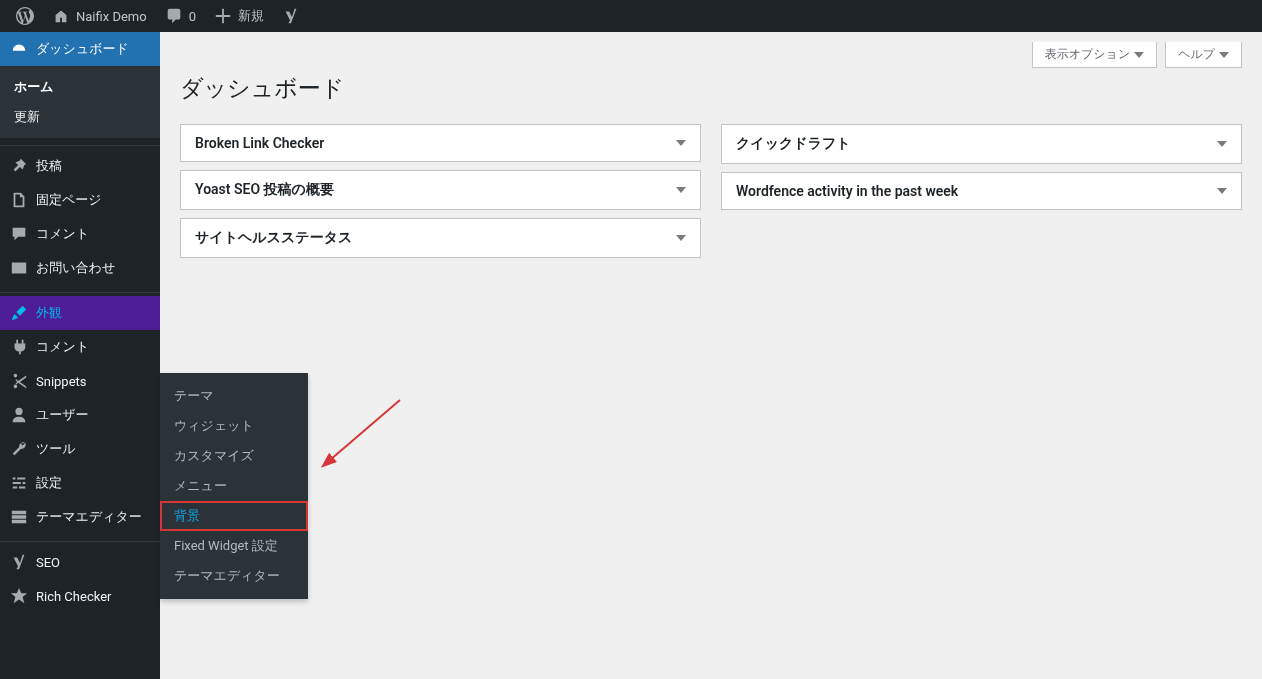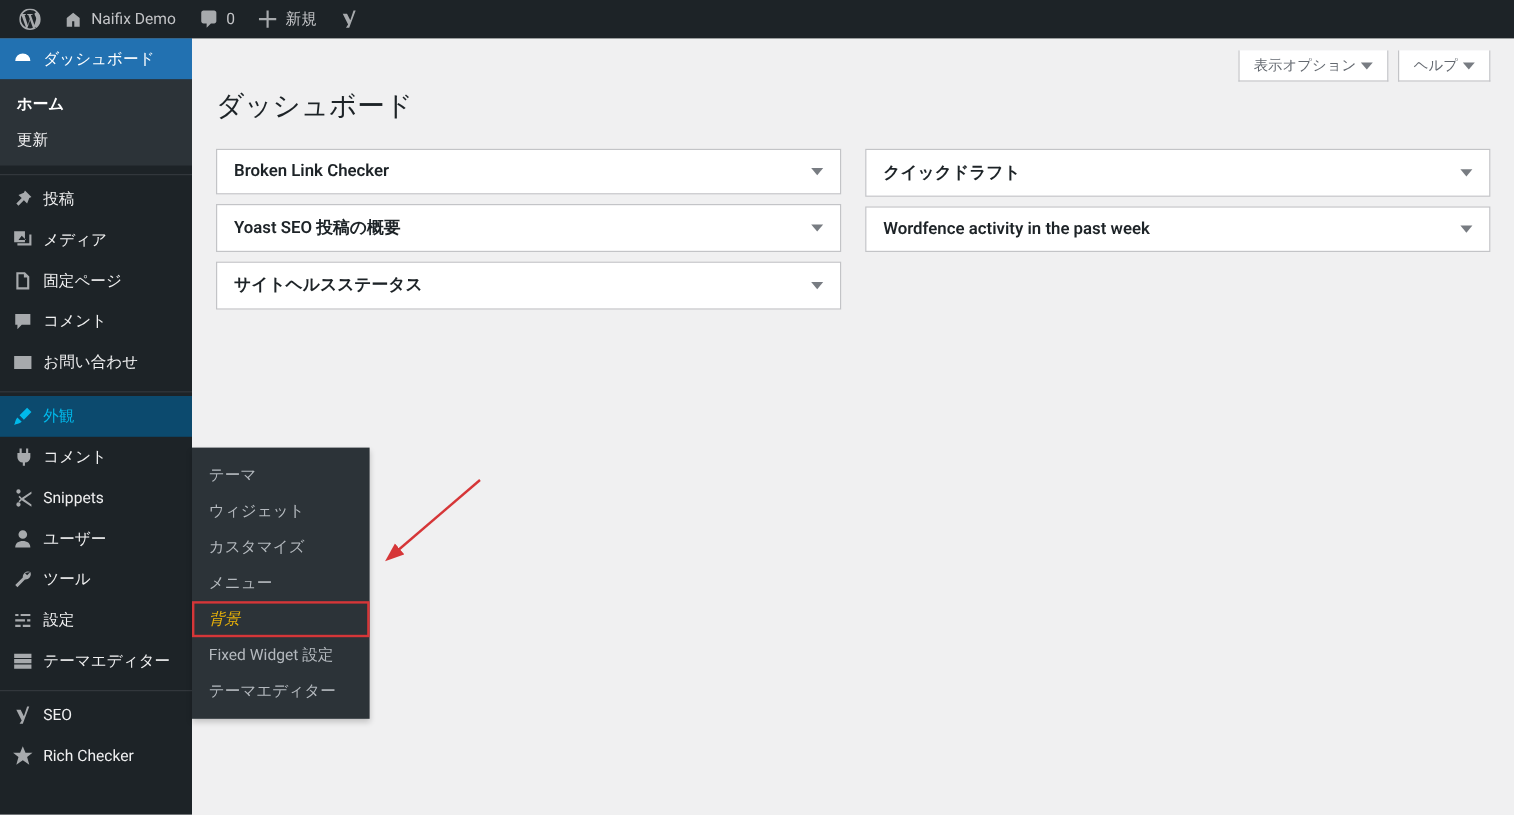--- a/index.html
+++ b/index.html
@@ -10,32 +10,32 @@
   .adminbar-item { display: flex; align-items: center; gap: 6px; padding: 0 8px; height: 32px; cursor: pointer; }
   .ab-icon { width: 18px; height: 18px; display: flex; align-items: center; justify-content: center; fill: #a7aaad; }
   .ab-avatar { width: 18px; height: 18px; background: #c3c4c7; }
   
   .wrap { display: flex; min-height: calc(100vh - 32px); }
   
   .sidebar { width: 160px; background: #1d2327; color: #fff; }
   .menu-item { display: flex; align-items: center; gap: 8px; padding: 8px 10px; cursor: pointer; color: #f0f0f1; position: relative; }
   .menu-item.current { background: #2271b1; color: #fff; font-weight: 400; }
   .menu-item.current::after { content: ""; position: absolute; right: -8px; top: 50%; transform: translateY(-50%); border: 8px solid transparent; border-right-color: #f0f0f1; }
-  .menu-item.open { color: #00b9eb; background: #0c4a6e; }
+  .menu-item.open { color: #00b9eb; background: #4c1d95; }
   .menu-icon { width: 18px; height: 18px; fill: #a7aaad; flex-shrink: 0; }
   .menu-item.current .menu-icon { fill: #fff; }
   .menu-item.open .menu-icon { fill: #00b9eb; }
   .submenu-inline { background: #2c3338; padding: 6px 0; }
   .submenu-inline a { display: block; padding: 6px 14px; color: #f0f0f1; text-decoration: none; cursor: pointer; }
   .submenu-inline a.current { color: #fff; font-weight: 600; }
   .separator { height: 5px; border-bottom: 1px solid #32373c; margin: 3px 0; }
   
   .flyout { position: absolute; left: 160px; top: 373px; width: 148px; background: #2c3338; color: #c3c4c7; padding: 8px 0; box-shadow: 0 3px 5px rgba(0,0,0,0.2); }
   .flyout a { display: block; padding: 6px 14px; color: #b4b9be; text-decoration: none; cursor: pointer; }
-  .flyout a.highlighted { color: #eab308; outline: 2px solid #d63638; outline-offset: -2px; font-style: italic; }
+  .flyout a.highlighted { color: #0ea5e9; outline: 2px solid #d63638; outline-offset: -2px; }
   
   .arrow-annotation { position: absolute; left: 320px; top: 395px; pointer-events: none; }
   
   .content { flex: 1; padding: 10px 20px 20px 20px; position: relative; }
   .screen-meta { display: flex; gap: 8px; justify-content: flex-end; margin-bottom: 0; }
   .screen-btn { background: #fff; border: 1px solid #c3c4c7; border-top: none; padding: 4px 12px; font-size: 12px; cursor: pointer; color: #646970; display: flex; align-items: center; gap: 4px; }
   .page-title { font-size: 23px; font-weight: 400; color: #1d2327; margin: 5px 0 20px 0; }
   
   .widgets { display: grid; grid-template-columns: 1fr 1fr; gap: 20px; align-items: start; }
   .widget-col { display: flex; flex-direction: column; gap: 8px; }
@@ -107,28 +107,20 @@
       <a>更新</a>
     </div>
     <div class="separator"></div>
     <div class="menu-item">
       <span class="menu-icon">
           <svg viewBox="0 0 20 20">
             <path d="M12 2l6 6-2 1-2 5-3-3-5 5-2-2 5-5-3-3 5-2z"></path>
           </svg>
         </span>
       <span>投稿</span>
-    </div>
-    <div class="menu-item">
-      <span class="menu-icon">
-          <svg viewBox="0 0 20 20">
-            <path d="M2 2h10v10H2zm3 13h13V5h-2v8H5z M9 6l-3 4h7z"></path>
-          </svg>
-        </span>
-      <span>メディア</span>
     </div>
     <div class="menu-item">
       <span class="menu-icon">
           <svg viewBox="0 0 20 20">
             <path d="M4 2h8l4 4v12H4zm2 2v12h8V7h-3V4z"></path>
           </svg>
         </span>
       <span>固定ページ</span>
     </div>
     <div class="menu-item">

